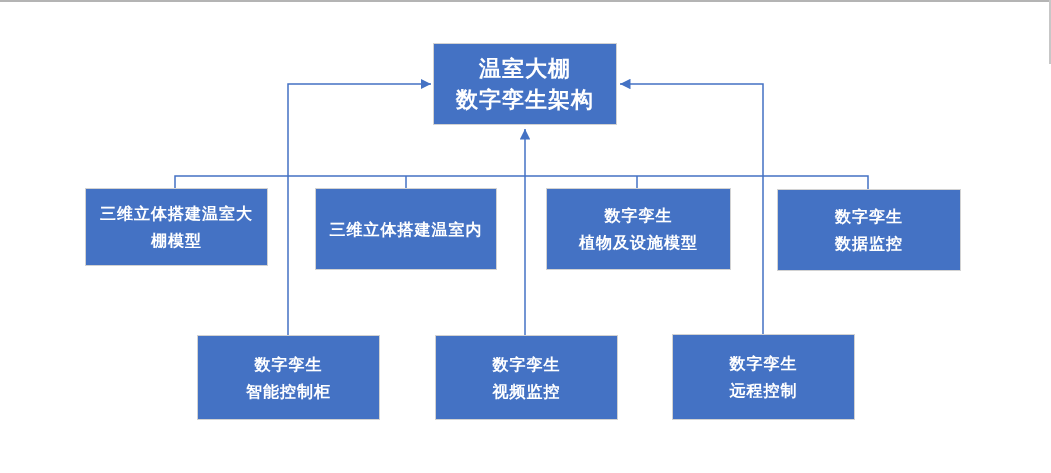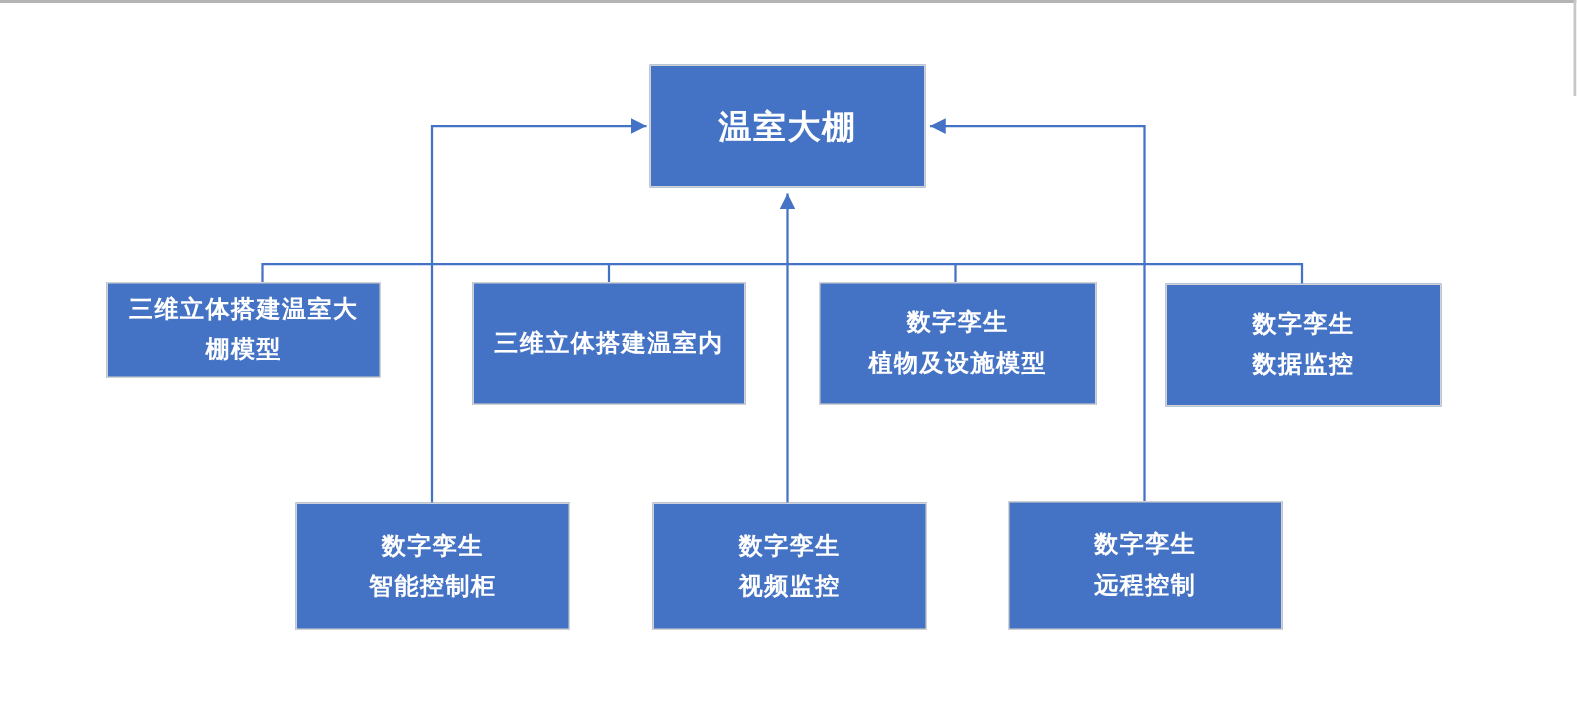--- a/index.html
+++ b/index.html
@@ -90,23 +90,24 @@
 
     <path class="wire" d="M288 336 L288 84 L431 84" marker-end="url(#arrow)"></path>
 
     <path class="wire" d="M525 336 L525 129" marker-end="url(#arrow)"></path>
 
     <path class="wire" d="M763 335 L763 84 L620 84" marker-end="url(#arrow)"></path>
   </svg>
 
   <div class="node node-root" style="left:433px; top:43px; width:184px; height:82px;align-items:center;">
     <span class="line">温室大棚</span>
+    <span class="line">数字孪生架构</span>
   </div>
 
-  <div class="node node-child" style="left:71px; top:188px; width:183px; height:64px;">
+  <div class="node node-child" style="left:85px; top:188px; width:183px; height:78px;">
     <span class="line">三维立体搭建温室大</span>
     <span class="line">棚模型</span>
   </div>
 
   <div class="node node-child" style="left:315px; top:188px; width:182px; height:82px;">
     <span class="line">三维立体搭建温室内</span>
   </div>
 
   <div class="node node-child" style="left:546px; top:188px; width:185px; height:82px;">
     <span class="line">数字孪生</span>

